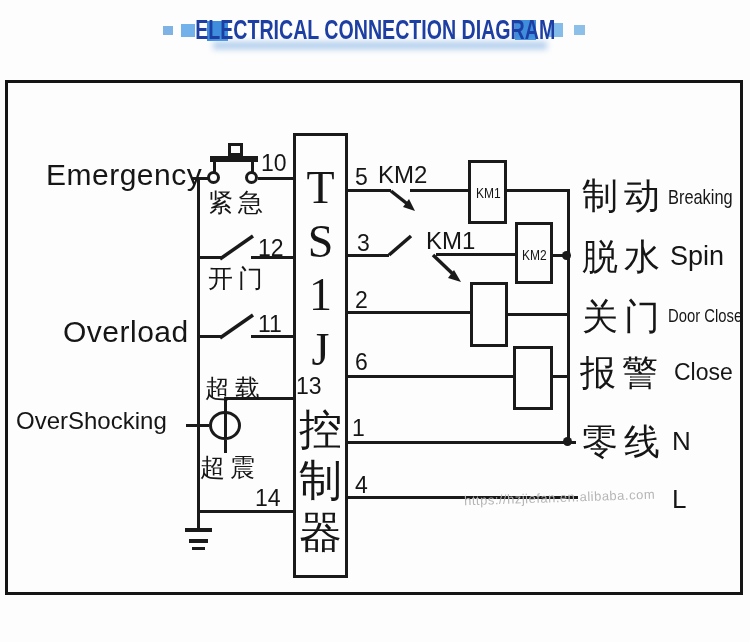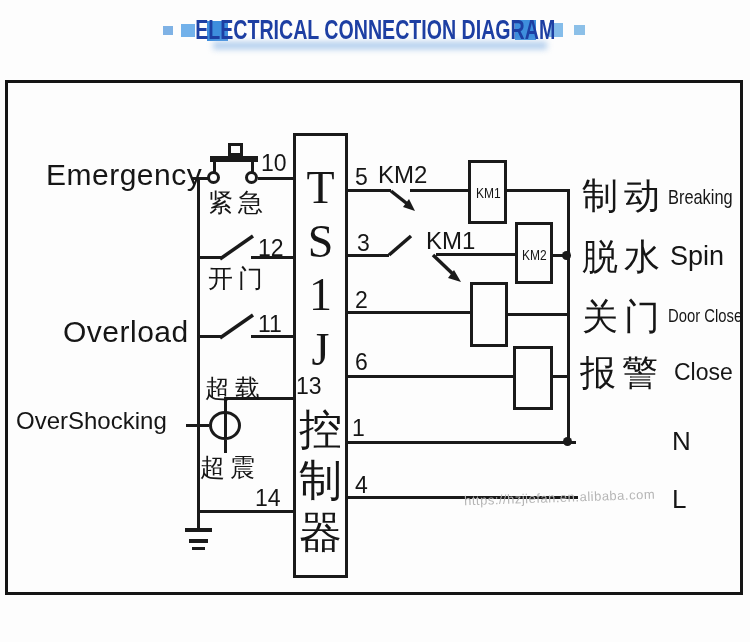--- a/index.html
+++ b/index.html
@@ -147,19 +147,20 @@
 
   <div class="lbl cnr" style="left:582px;top:239px;">脱水</div>
   <div class="lbl" style="left:670px;top:243px;font-size:27px;">Spin</div>
 
   <div class="lbl cnr" style="left:582px;top:299px;">关门</div>
   <div class="lbl" style="left:668px;top:306px;font-size:19px;"><span class="cond">Door Close</span></div>
 
   <div class="lbl cnr" style="left:580px;top:355px;">报警</div>
   <div class="lbl" style="left:674px;top:361px;font-size:23px;">Close</div>
 
+  <div class="lbl cnr" style="left:582px;top:424px;">零线</div>
   <div class="lbl" style="left:672px;top:428px;font-size:26px;">N</div>
 
   <div class="lbl" style="left:672px;top:486px;font-size:26px;">L</div>
 
   <div class="wm" style="left:464px;top:490px;">https://hzjiefan.en.alibaba.com</div>
 
 </div>
 
 </body></html>

